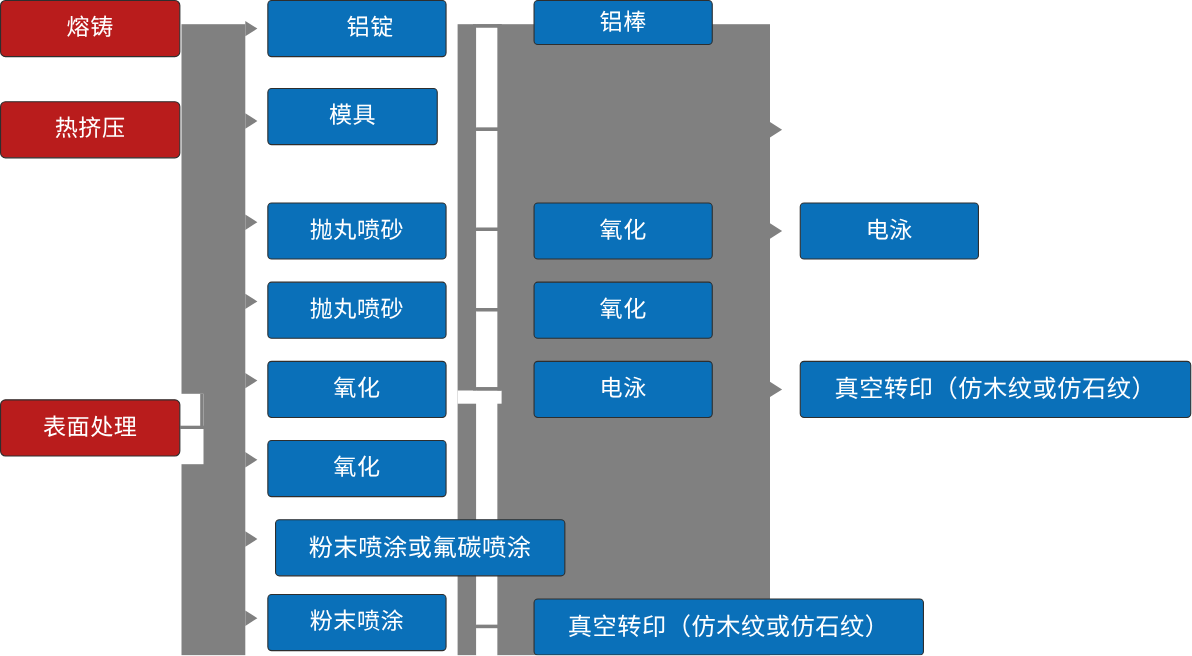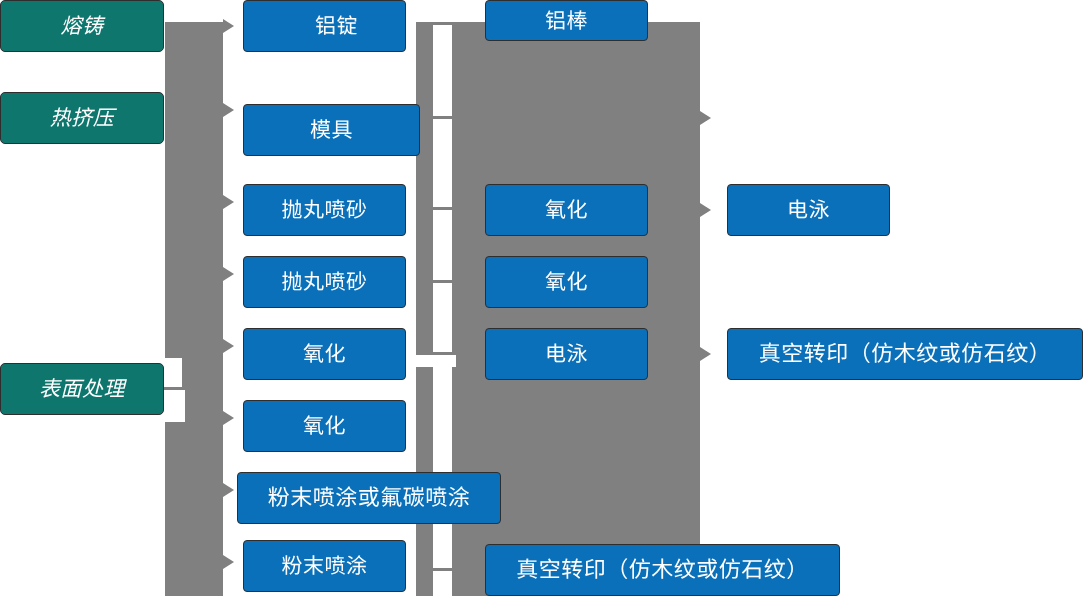--- a/index.html
+++ b/index.html
@@ -56,23 +56,22 @@
     text-align: center;
     border: 1px solid #2e2e2e;
     border-radius: 4px;
     z-index: 6;
     font-size: 21px;
     line-height: 1.1;
     letter-spacing: 0.5px;
     white-space: nowrap;
   }
   .node.stage {
-    background: #0f766e;
+    background: #b91c1c;
     border-radius: 5px;
-    font-style: italic;
   }
   .node.step {
     background: #0A70B9;
   }
   .node .label {
     display: block;
     padding: 0 10px;
   }
   .node.wide { font-size: 22px; }
 </style>
@@ -127,36 +126,36 @@
   <div class="node stage" style="left:0px; top:363px; width:164px; height:52px;">
     <span class="label">表面处理</span>
   </div>
   <div class="node stage" style="left:0px; top:92px; width:164px; height:52px;">
     <span class="label">热挤压</span>
   </div>
 
   <div class="node step" style="left:243px; top:0px; width:163px; height:52px;padding-left:24px;">
     <span class="label">铝锭</span>
   </div>
-  <div class="node step" style="left:243px; top:104px; width:177px; height:52px;">
+  <div class="node step" style="left:243px; top:80px; width:155px; height:52px;">
     <span class="label">模具</span>
   </div>
   <div class="node step" style="left:243px; top:184px; width:163px; height:52px;">
     <span class="label">抛丸喷砂</span>
   </div>
   <div class="node step" style="left:243px; top:256px; width:163px; height:52px;">
     <span class="label">抛丸喷砂</span>
   </div>
   <div class="node step" style="left:243px; top:328px; width:163px; height:52px;">
     <span class="label">氧化</span>
   </div>
   <div class="node step" style="left:243px; top:400px; width:163px; height:52px;">
     <span class="label">氧化</span>
   </div>
-  <div class="node step wide" style="left:237px; top:472px; width:264px; height:52px;">
+  <div class="node step wide" style="left:250px; top:472px; width:264px; height:52px;">
     <span class="label">粉末喷涂或氟碳喷涂</span>
   </div>
   <div class="node step" style="left:243px; top:540px; width:163px; height:52px;text-align:right;">
     <span class="label">粉末喷涂</span>
   </div>
 
   <div class="node step" style="left:485px; top:0px; width:163px; height:41px;">
     <span class="label">铝棒</span>
   </div>
   <div class="node step" style="left:485px; top:184px; width:163px; height:52px;">

